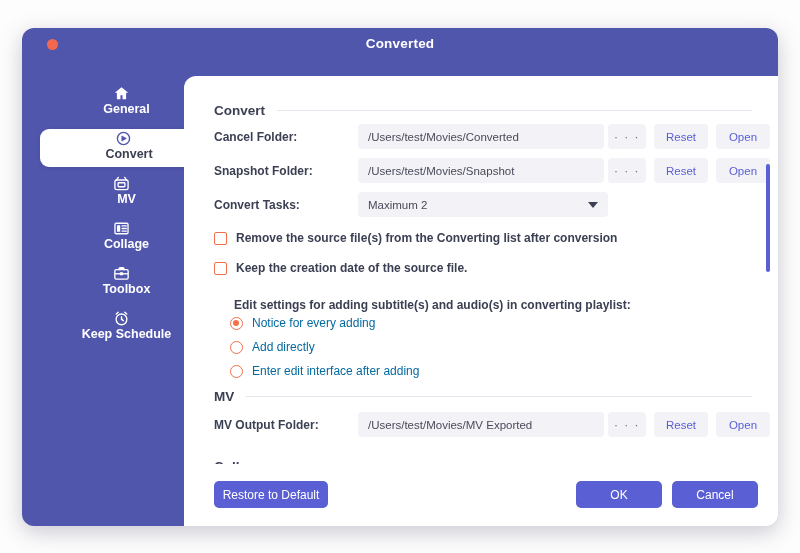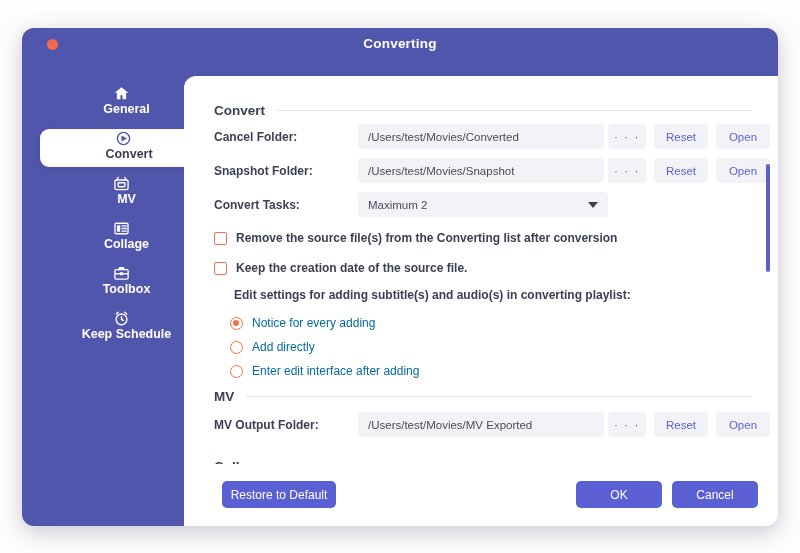--- a/index.html
+++ b/index.html
@@ -226,21 +226,21 @@
     display: flex; align-items: center; justify-content: center;
   }
 </style>
 </head>
 <body>
 
 <div class="window">
 
   <div class="titlebar">
     <div class="close-dot"></div>
-    <div class="title-text">Converting</div>
+    <div class="title-text">Converted</div>
   </div>
 
   <div class="sidebar">
 
     <div class="nav-item" style="top:22px;">
       <span class="ico">
         <svg viewBox="0 0 24 24">
             <path d="M12 3 2.5 11h3v9h5v-5.5h3V20h5v-9h3L12 3z" stroke-width="0"></path>
           </svg>
       </span>
@@ -332,21 +332,21 @@
 
       <div class="cbox-row" style="top:155px;text-align:center;">
         <span class="cbox"></span>
         <span class="lbl">Remove the source file(s) from the Converting list after conversion</span>
       </div>
       <div class="cbox-row" style="top:185px;">
         <span class="cbox"></span>
         <span class="lbl">Keep the creation date of the source file.</span>
       </div>
 
-      <div class="sub-label" style="top:212px;padding-left:20px;">Edit settings for adding subtitle(s) and audio(s) in converting playlist:</div>
+      <div class="sub-label" style="top:222px;padding-left:20px;">Edit settings for adding subtitle(s) and audio(s) in converting playlist:</div>
 
       <div class="radio-row" style="top:240px;">
         <span class="radio sel"></span>
         <span class="lbl">Notice for every adding</span>
       </div>
       <div class="radio-row" style="top:264px;">
         <span class="radio"></span>
         <span class="lbl">Add directly</span>
       </div>
       <div class="radio-row" style="top:288px;">
@@ -369,18 +369,18 @@
         <span>Collage</span>
 
       </div>
     </div>
 
     <div class="scrollbar-track">
       <div class="scrollbar-thumb"></div>
     </div>
 
     <div class="footer">
-      <button class="btn" style="left:30px; top:17px; width:114px;margin-left:8px;">Restore to Default</button>
+      <button class="btn" style="left:30px; top:17px; width:114px;">Restore to Default</button>
       <button class="btn" style="left:392px; top:17px; width:86px;">OK</button>
       <button class="btn" style="left:488px; top:17px; width:86px;">Cancel</button>
     </div>
   </div>
 </div>
 
 </body></html>

